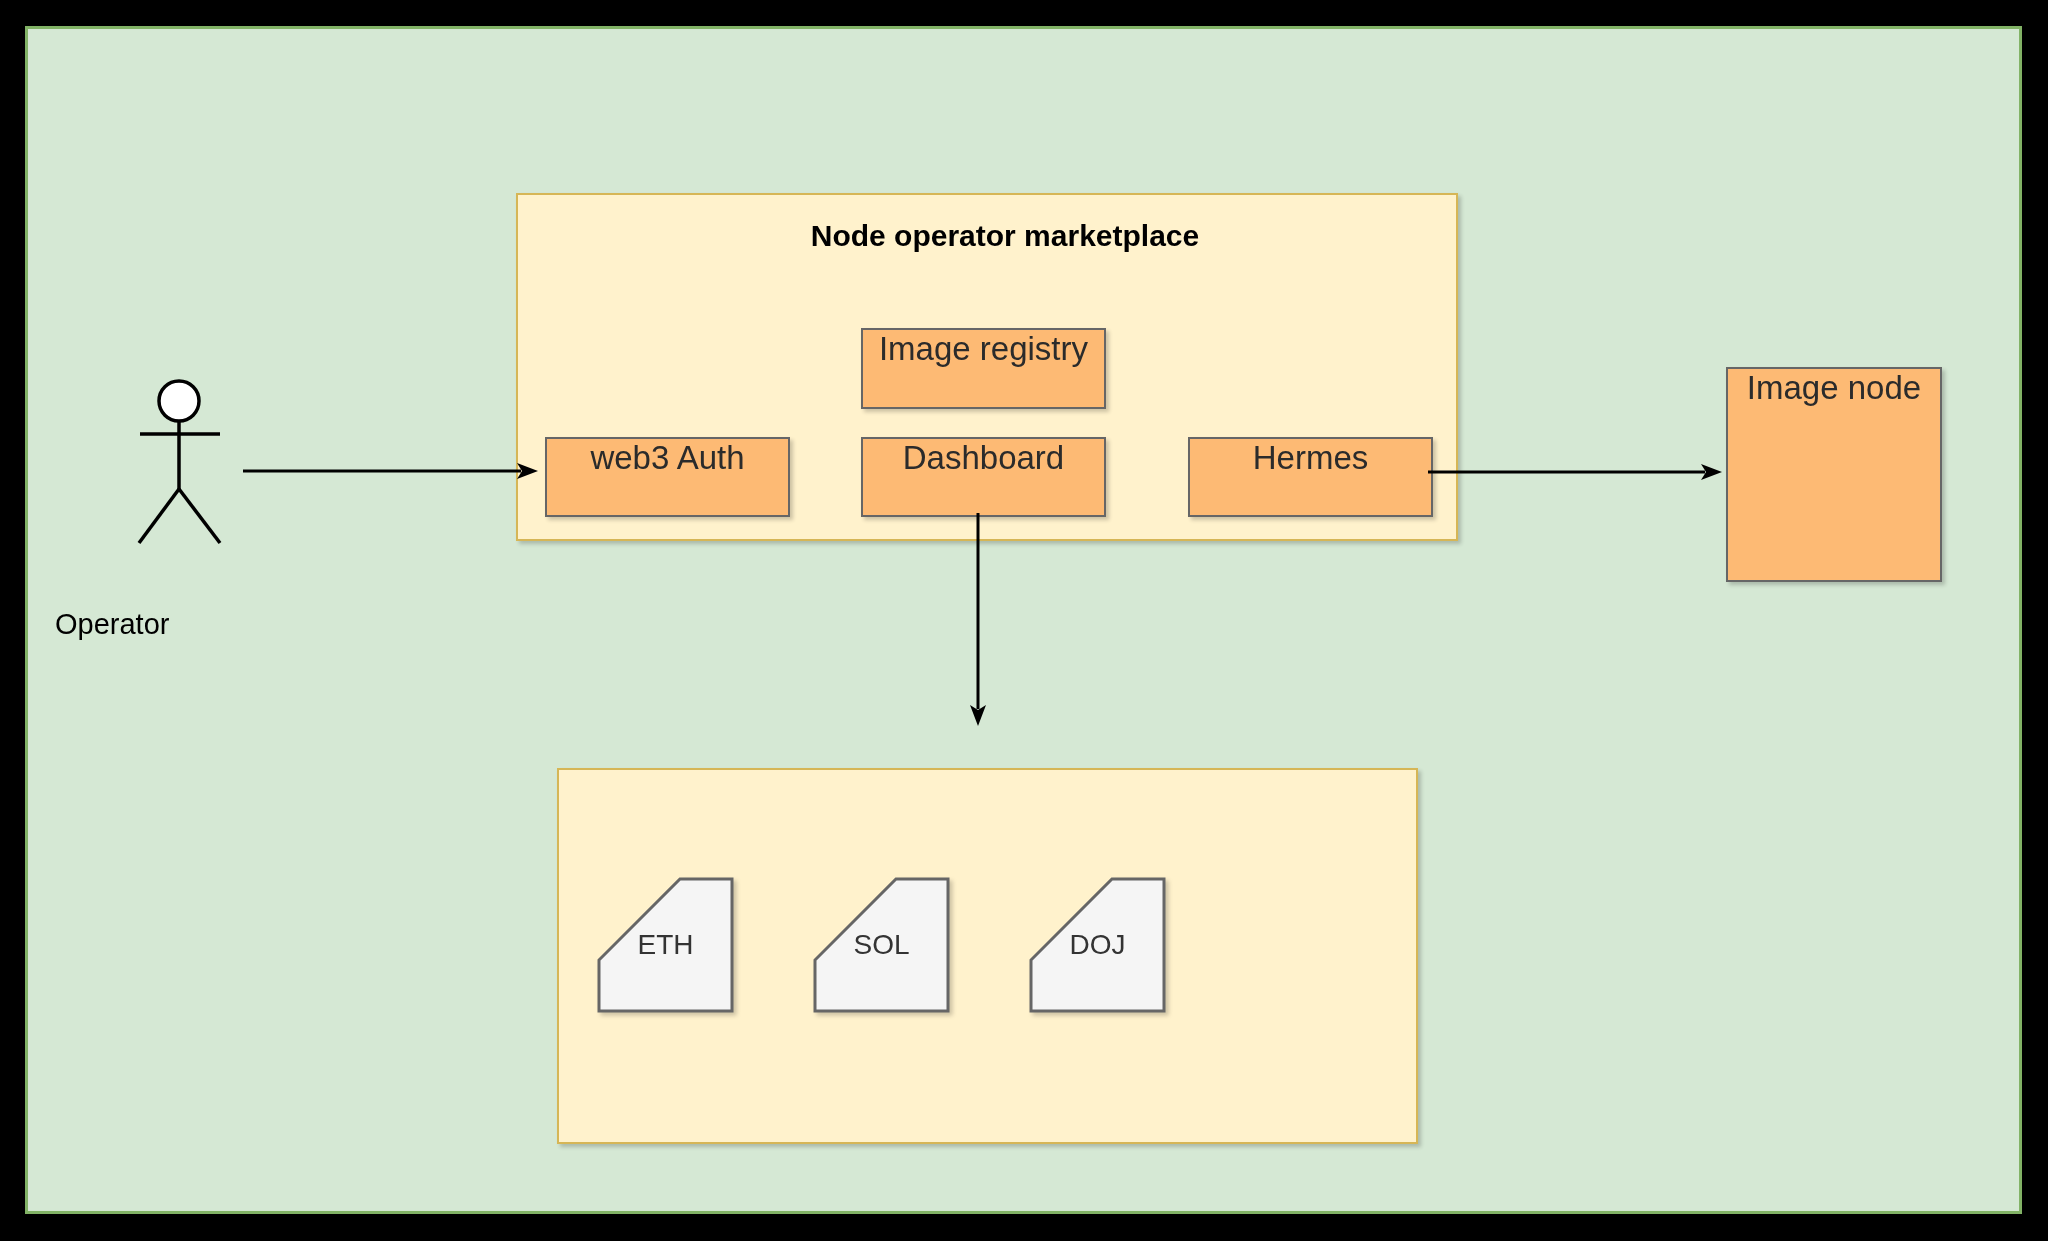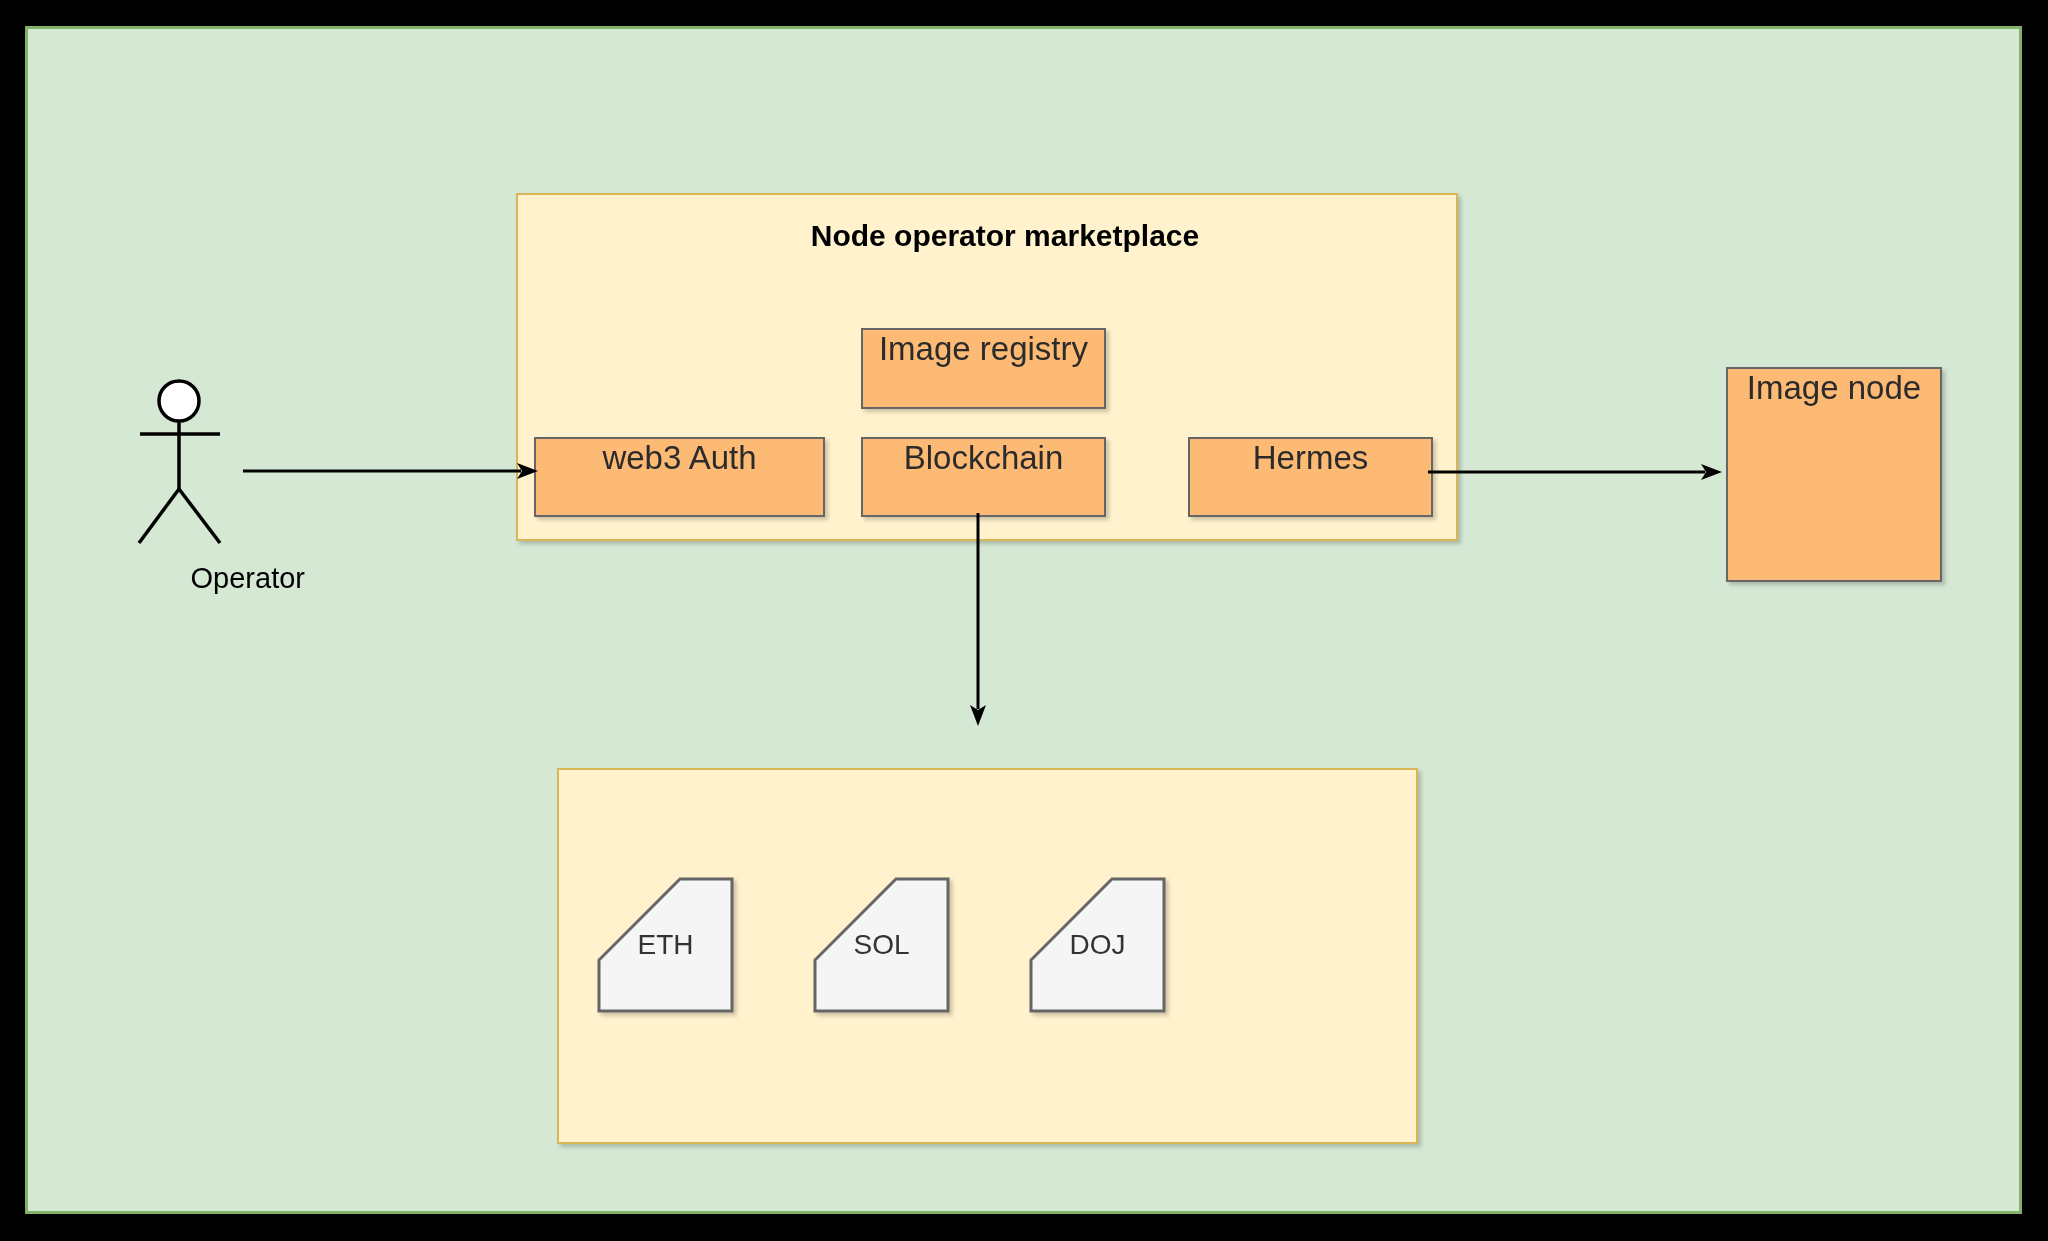--- a/index.html
+++ b/index.html
@@ -56,48 +56,49 @@
     position: absolute;
     left: 0; top: 0; right: 0; bottom: 0;
     display: flex;
     align-items: center;
     justify-content: center;
     font-size: 28px;
     color: #333333;
   }
   .free-label {
     position: absolute;
-    text-align: right;
+    text-align: left;
     font-size: 29px;
     color: #000000;
+    margin-top: 46px;
   }
   .overlay {
     position: absolute;
     left: 0; top: 0;
     pointer-events: none;
   }
 </style>
 </head>
 <body>
 
 <div class="canvas">
 
   <div class="container-box" style="left:488px; top:164px; width:942px; height:348px;">
     <div class="container-title">Node operator marketplace</div>
 
     <div class="node-box" style="left:343px; top:133px; width:245px; height:81px;">
       <span>Image registry</span>
     </div>
 
-    <div class="node-box" style="left:16px; top:242px; width:291px; height:80px;">
+    <div class="node-box" style="left:27px; top:242px; width:245px; height:80px;">
       <span>web3 Auth</span>
     </div>
 
     <div class="node-box" style="left:343px; top:242px; width:245px; height:80px;">
-      <span>Blockchain</span>
+      <span>Dashboard</span>
     </div>
 
     <div class="node-box" style="left:670px; top:242px; width:245px; height:80px;">
       <span>Hermes</span>
     </div>
   </div>
 
   <div class="node-box" style="left:1698px; top:338px; width:216px; height:215px;">
     <span>Image node</span>
   </div>

